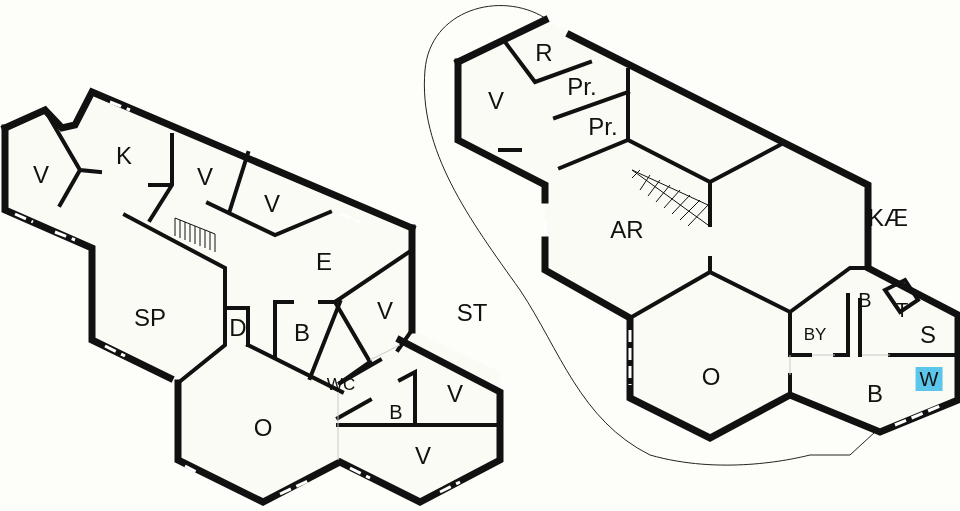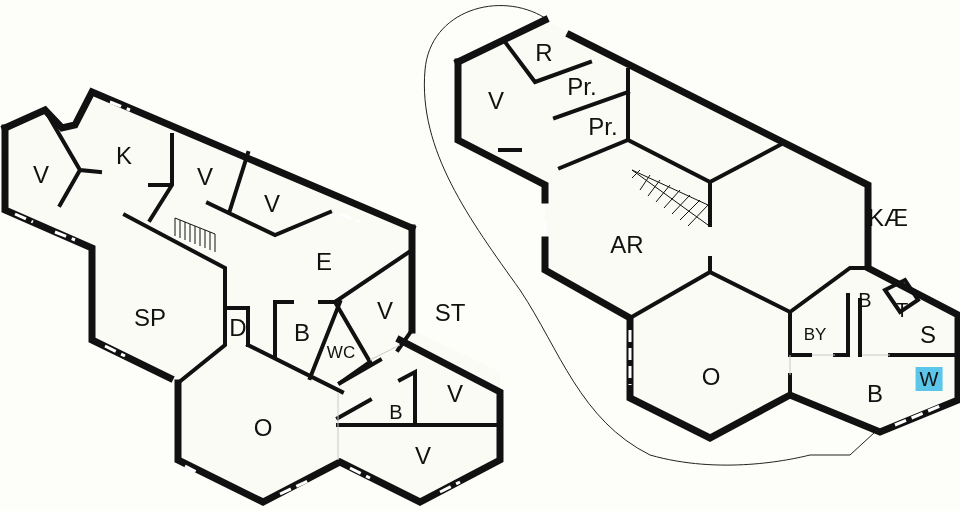--- a/index.html
+++ b/index.html
@@ -77,33 +77,33 @@
 </svg>
 
 <div class="lbl" style="left:41px;top:175px">V</div>
 <div class="lbl" style="left:124px;top:156px">K</div>
 <div class="lbl" style="left:205px;top:177px">V</div>
 <div class="lbl" style="left:272px;top:204px">V</div>
 <div class="lbl" style="left:324px;top:262px">E</div>
 <div class="lbl" style="left:150px;top:318px">SP</div>
 <div class="lbl" style="left:238px;top:328px">D</div>
 <div class="lbl" style="left:302px;top:333px">B</div>
-<div class="lbl xs" style="left:341px;top:352px">WC</div>
+<div class="lbl xs" style="left:341px;top:384px">WC</div>
 <div class="lbl" style="left:385px;top:311px">V</div>
-<div class="lbl" style="left:450px;top:313px">ST</div>
+<div class="lbl" style="left:472px;top:313px">ST</div>
 <div class="lbl" style="left:263px;top:428px">O</div>
 <div class="lbl sm" style="left:396px;top:412px">B</div>
 <div class="lbl" style="left:455px;top:394px">V</div>
 <div class="lbl" style="left:423px;top:456px">V</div>
 
 <div class="lbl" style="left:544px;top:53px">R</div>
 <div class="lbl" style="left:582px;top:87px">Pr.</div>
 <div class="lbl" style="left:603px;top:127px">Pr.</div>
 <div class="lbl" style="left:496px;top:101px">V</div>
-<div class="lbl" style="left:627px;top:245px">AR</div>
+<div class="lbl" style="left:627px;top:230px">AR</div>
 <div class="lbl" style="left:888px;top:218px">KÆ</div>
 <div class="lbl sm" style="left:865px;top:300px">B</div>
 <div class="lbl sm" style="left:902px;top:310px">T</div>
 <div class="lbl" style="left:928px;top:335px">S</div>
 <div class="lbl xs" style="left:815px;top:334px">BY</div>
 <div class="lbl" style="left:711px;top:377px">O</div>
 <div class="lbl" style="left:875px;top:394px">B</div>
 <div class="lbl sm hl" style="left:929px;top:379px">W</div>
 
 </body></html>

